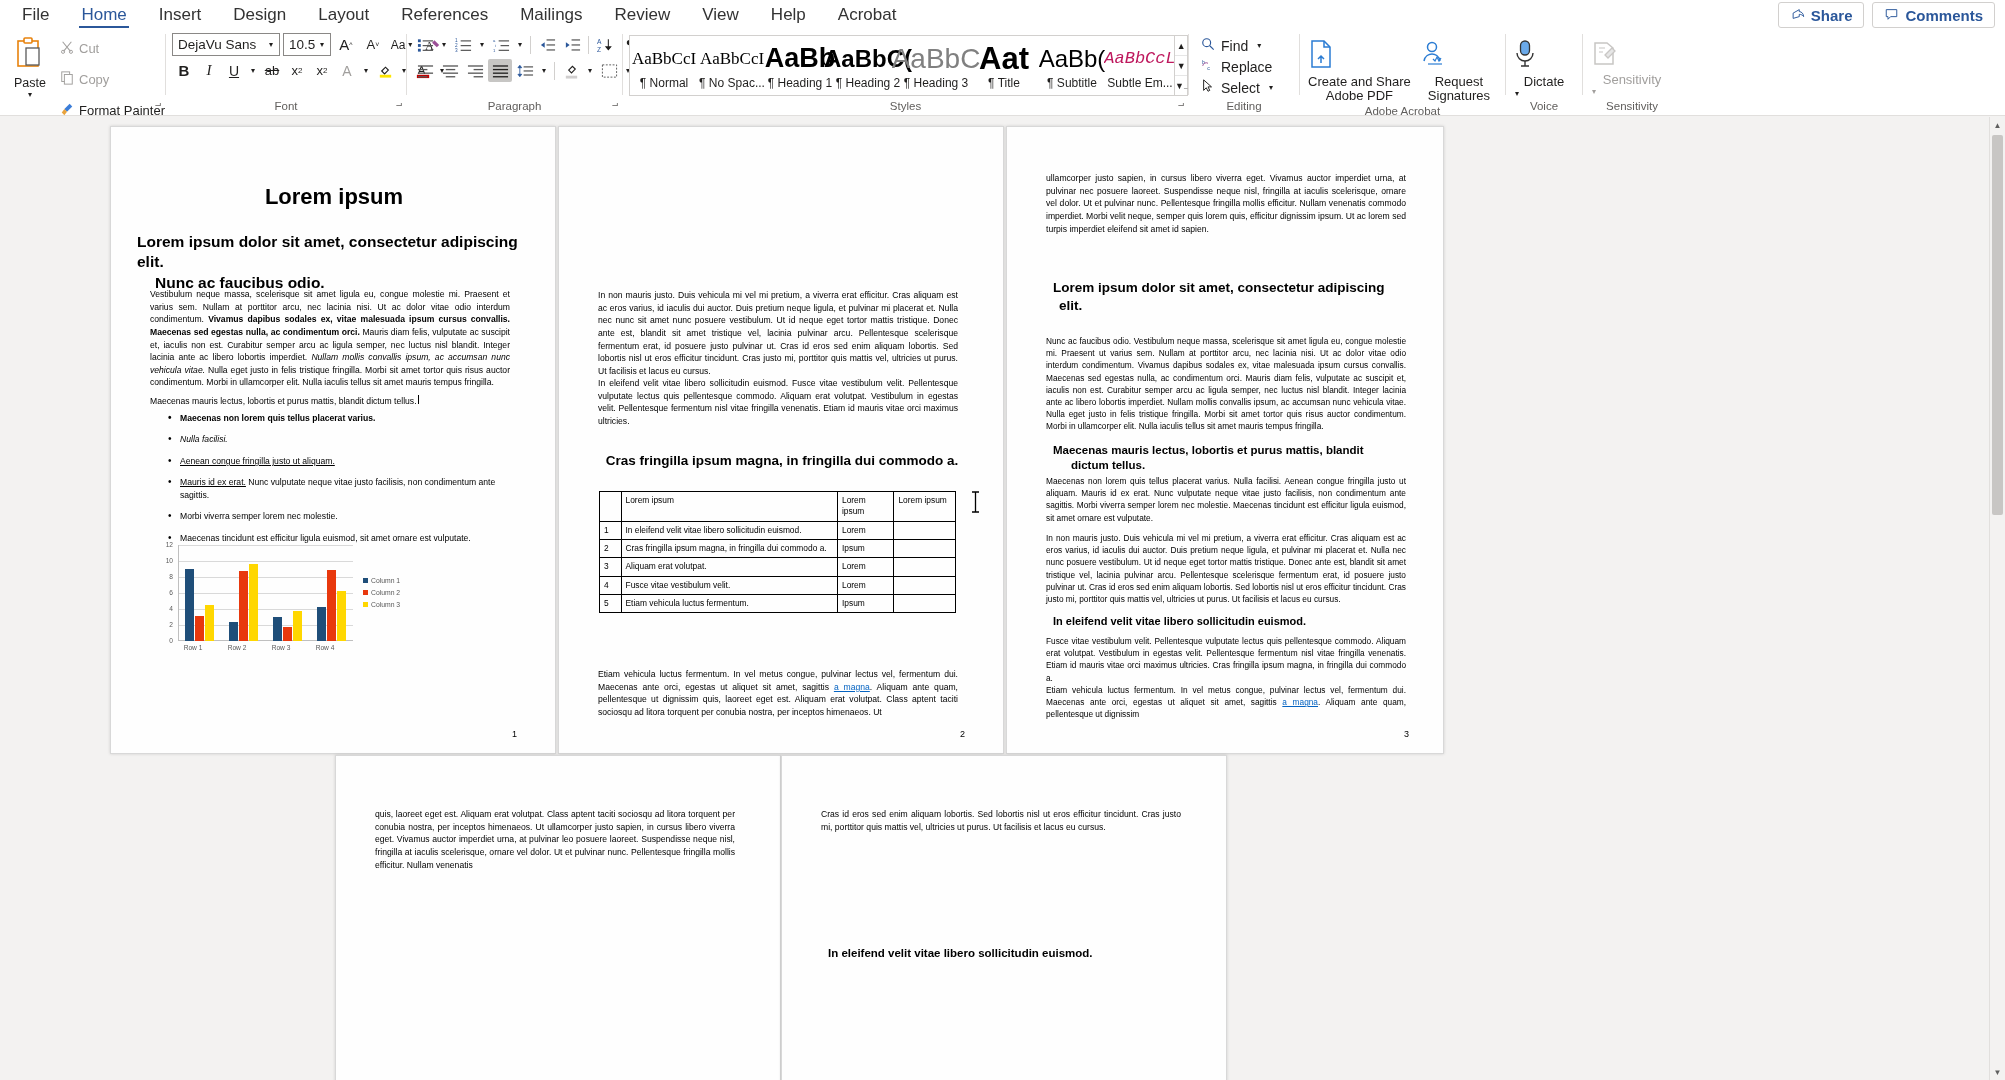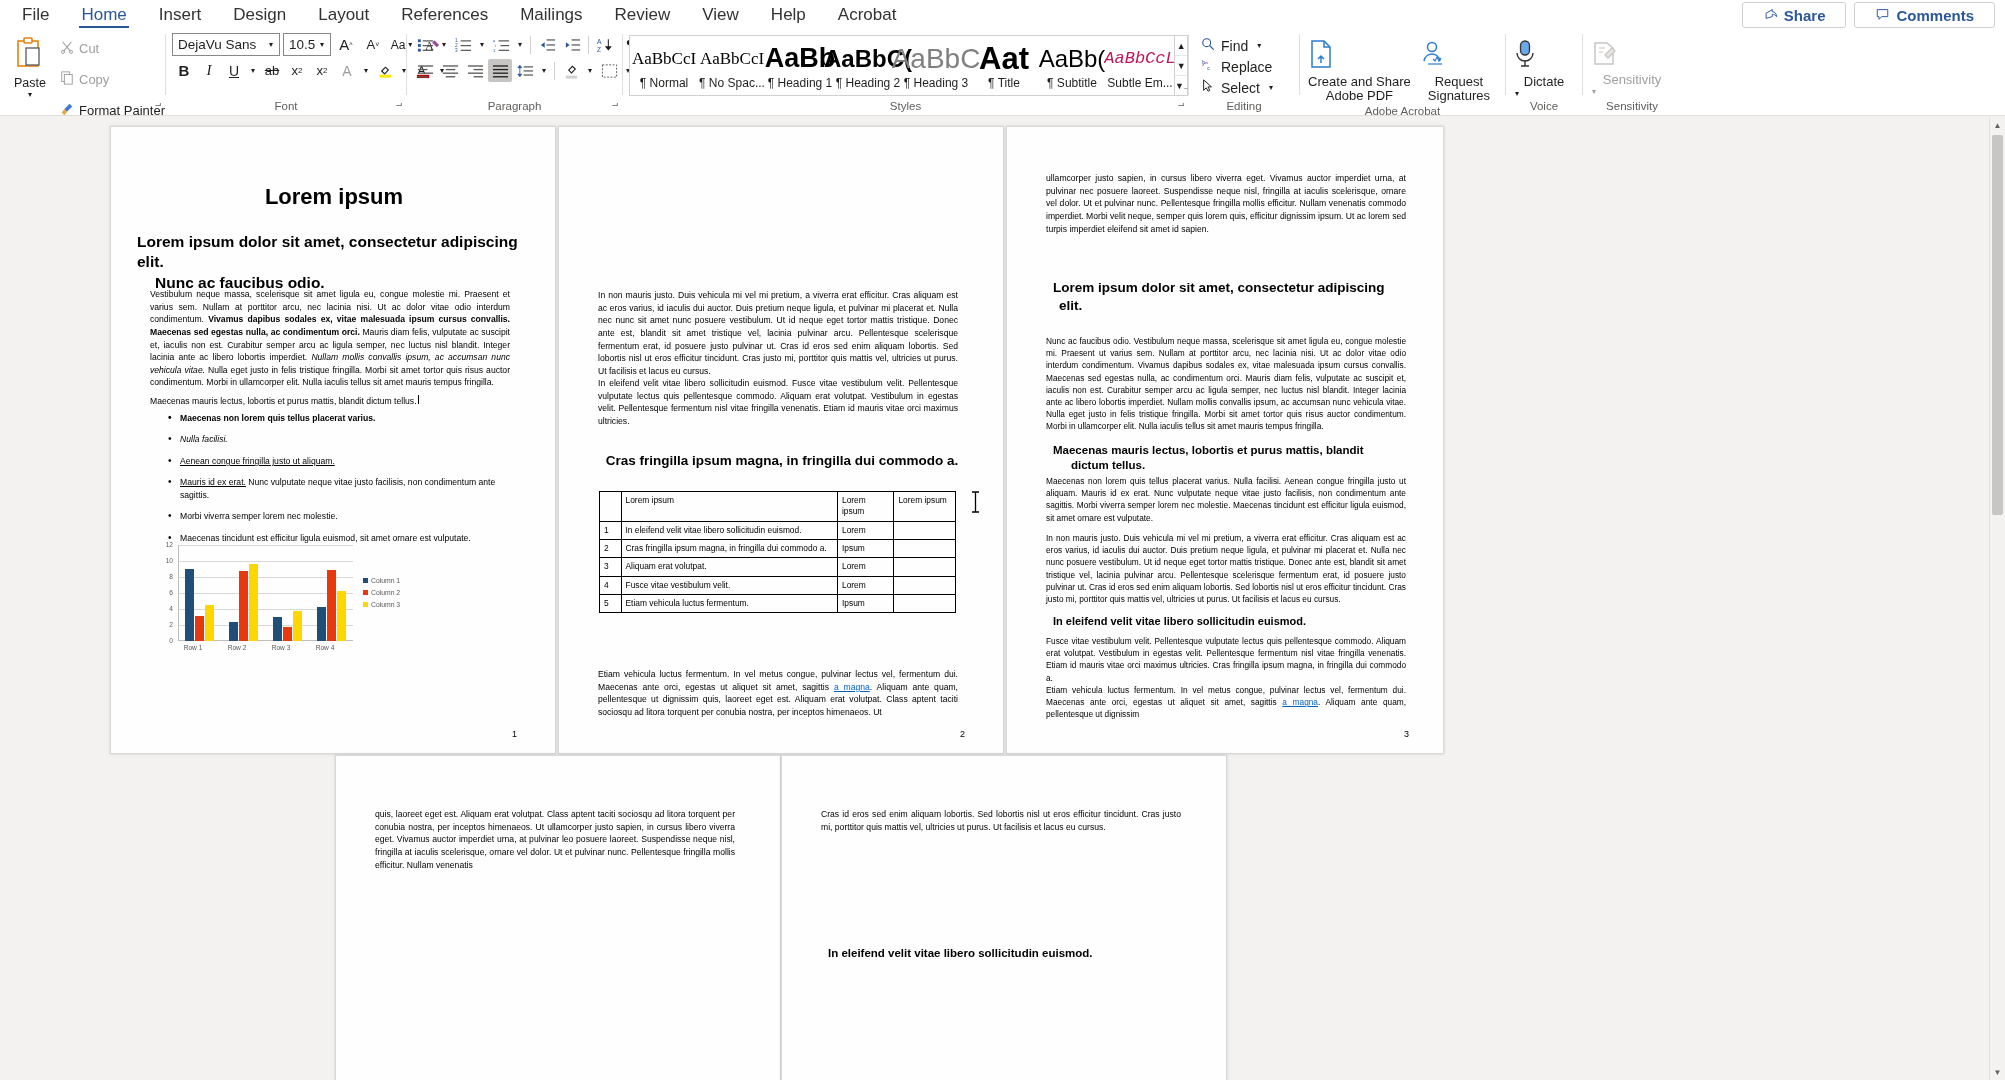--- a/index.html
+++ b/index.html
@@ -25,21 +25,21 @@
   .tab.active::after {
     content: ""; position: absolute; left: 14px; right: 14px; bottom: 2px;
     height: 2.5px; background: #2b579a;
   }
   .tabbar-right {
     position: absolute; right: 10px; top: 2px;
     display: flex; gap: 8px; align-items: center;
   }
   .pill {
     border: 1px solid #d2d0ce; background: #fff; border-radius: 3px;
-    font-size: 15px; color: #2b579a; padding: 3px 20px;
+    font-size: 15px; color: #2b579a; padding: 3px 11px;
     display: flex; align-items: center; gap: 6px; font-weight: 700;
     cursor: pointer; height: 26px;
   }
 
   
   .ribbon {
     height: 86px; background: #ffffff;
     display: flex; align-items: stretch; position: relative;
     border-bottom: 1px solid #e1dfdd;
   }

